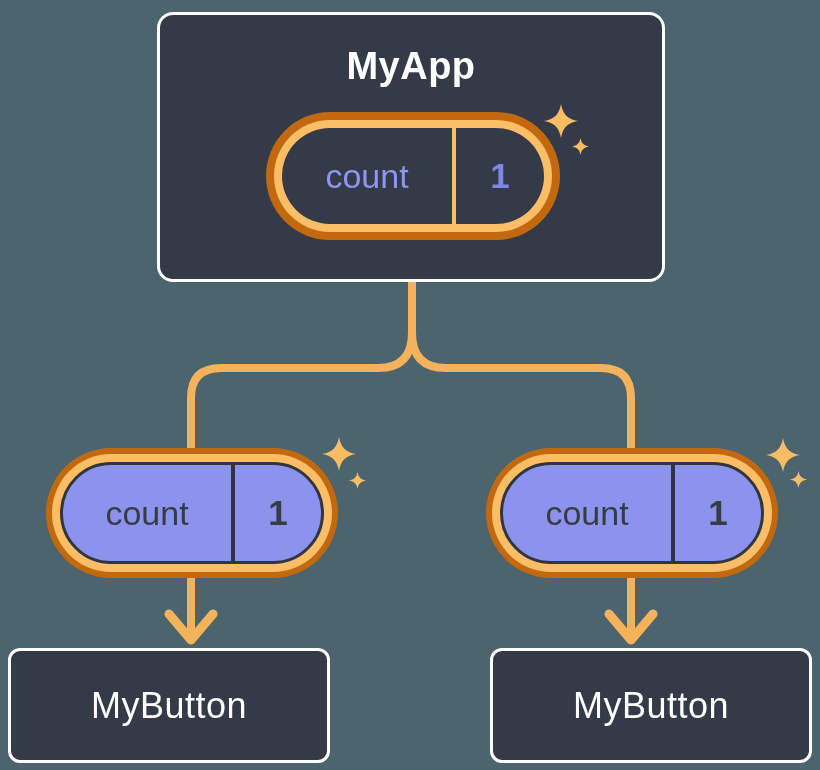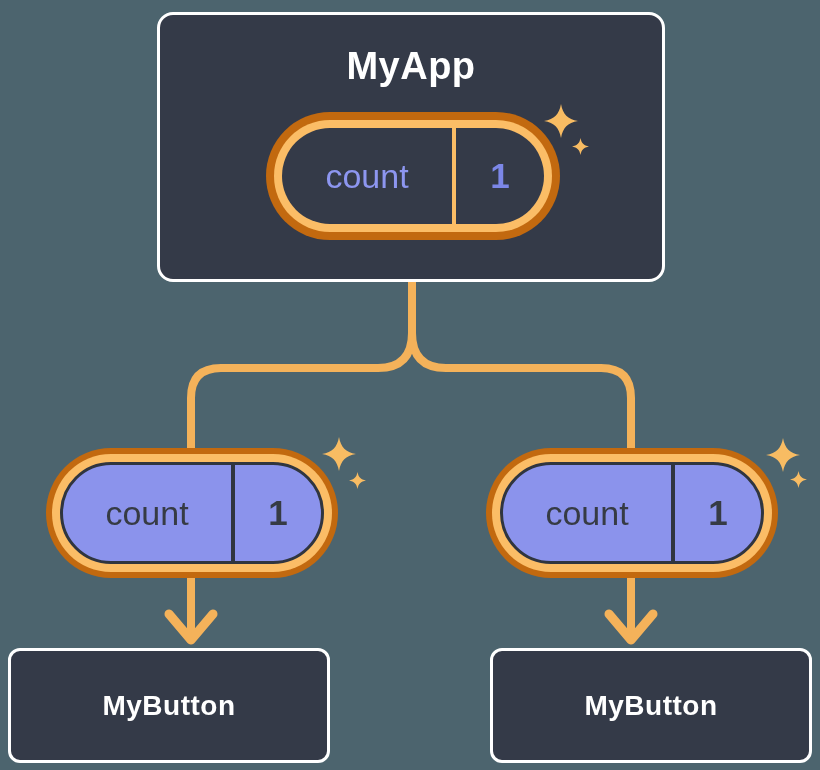--- a/index.html
+++ b/index.html
@@ -18,21 +18,21 @@
   .arrow-head-path{stroke:var(--connector);stroke-width:9;fill:none;stroke-linecap:round;stroke-linejoin:round;}
 
   .node{position:absolute;background:var(--node-fill);border:3px solid var(--node-border);z-index:2;}
   .node-root{left:157px;top:12px;width:508px;height:270px;border-radius:16px;}
   .node-root-title{margin-top:30px;text-align:center;color:var(--node-text);
     font-size:38px;font-weight:600;letter-spacing:.5px;}
   .node-leaf{width:322px;height:115px;top:648px;border-radius:12px;
     display:flex;align-items:center;justify-content:center;}
   .node-leaf-left{left:8px;}
   .node-leaf-right{left:490px;}
-  .node-leaf-title{color:var(--node-text);font-size:28px;font-weight:700;letter-spacing:.5px;}
+  .node-leaf-title{color:var(--node-text);font-size:36px;font-weight:400;letter-spacing:.5px;}
 
   .pill{position:absolute;border-radius:999px;z-index:3;}
   .pill-outer{background:var(--pill-ring-outer);border-radius:999px;width:100%;height:100%;}
   .state-pill{left:266px;top:112px;width:294px;height:128px;}
   .state-pill .pill-outer{padding:8px;}
   .state-pill .pill-mid{background:var(--pill-ring-inner);border-radius:999px;width:100%;height:100%;padding:8px;}
   .state-pill .pill-core{background:var(--pill-fill-state);border-radius:999px;width:100%;height:100%;
     display:flex;align-items:stretch;overflow:hidden;}
   .state-pill .cell-label{flex:1;display:flex;align-items:center;justify-content:center;
     color:var(--state-text);font-size:34px;font-weight:500;}

